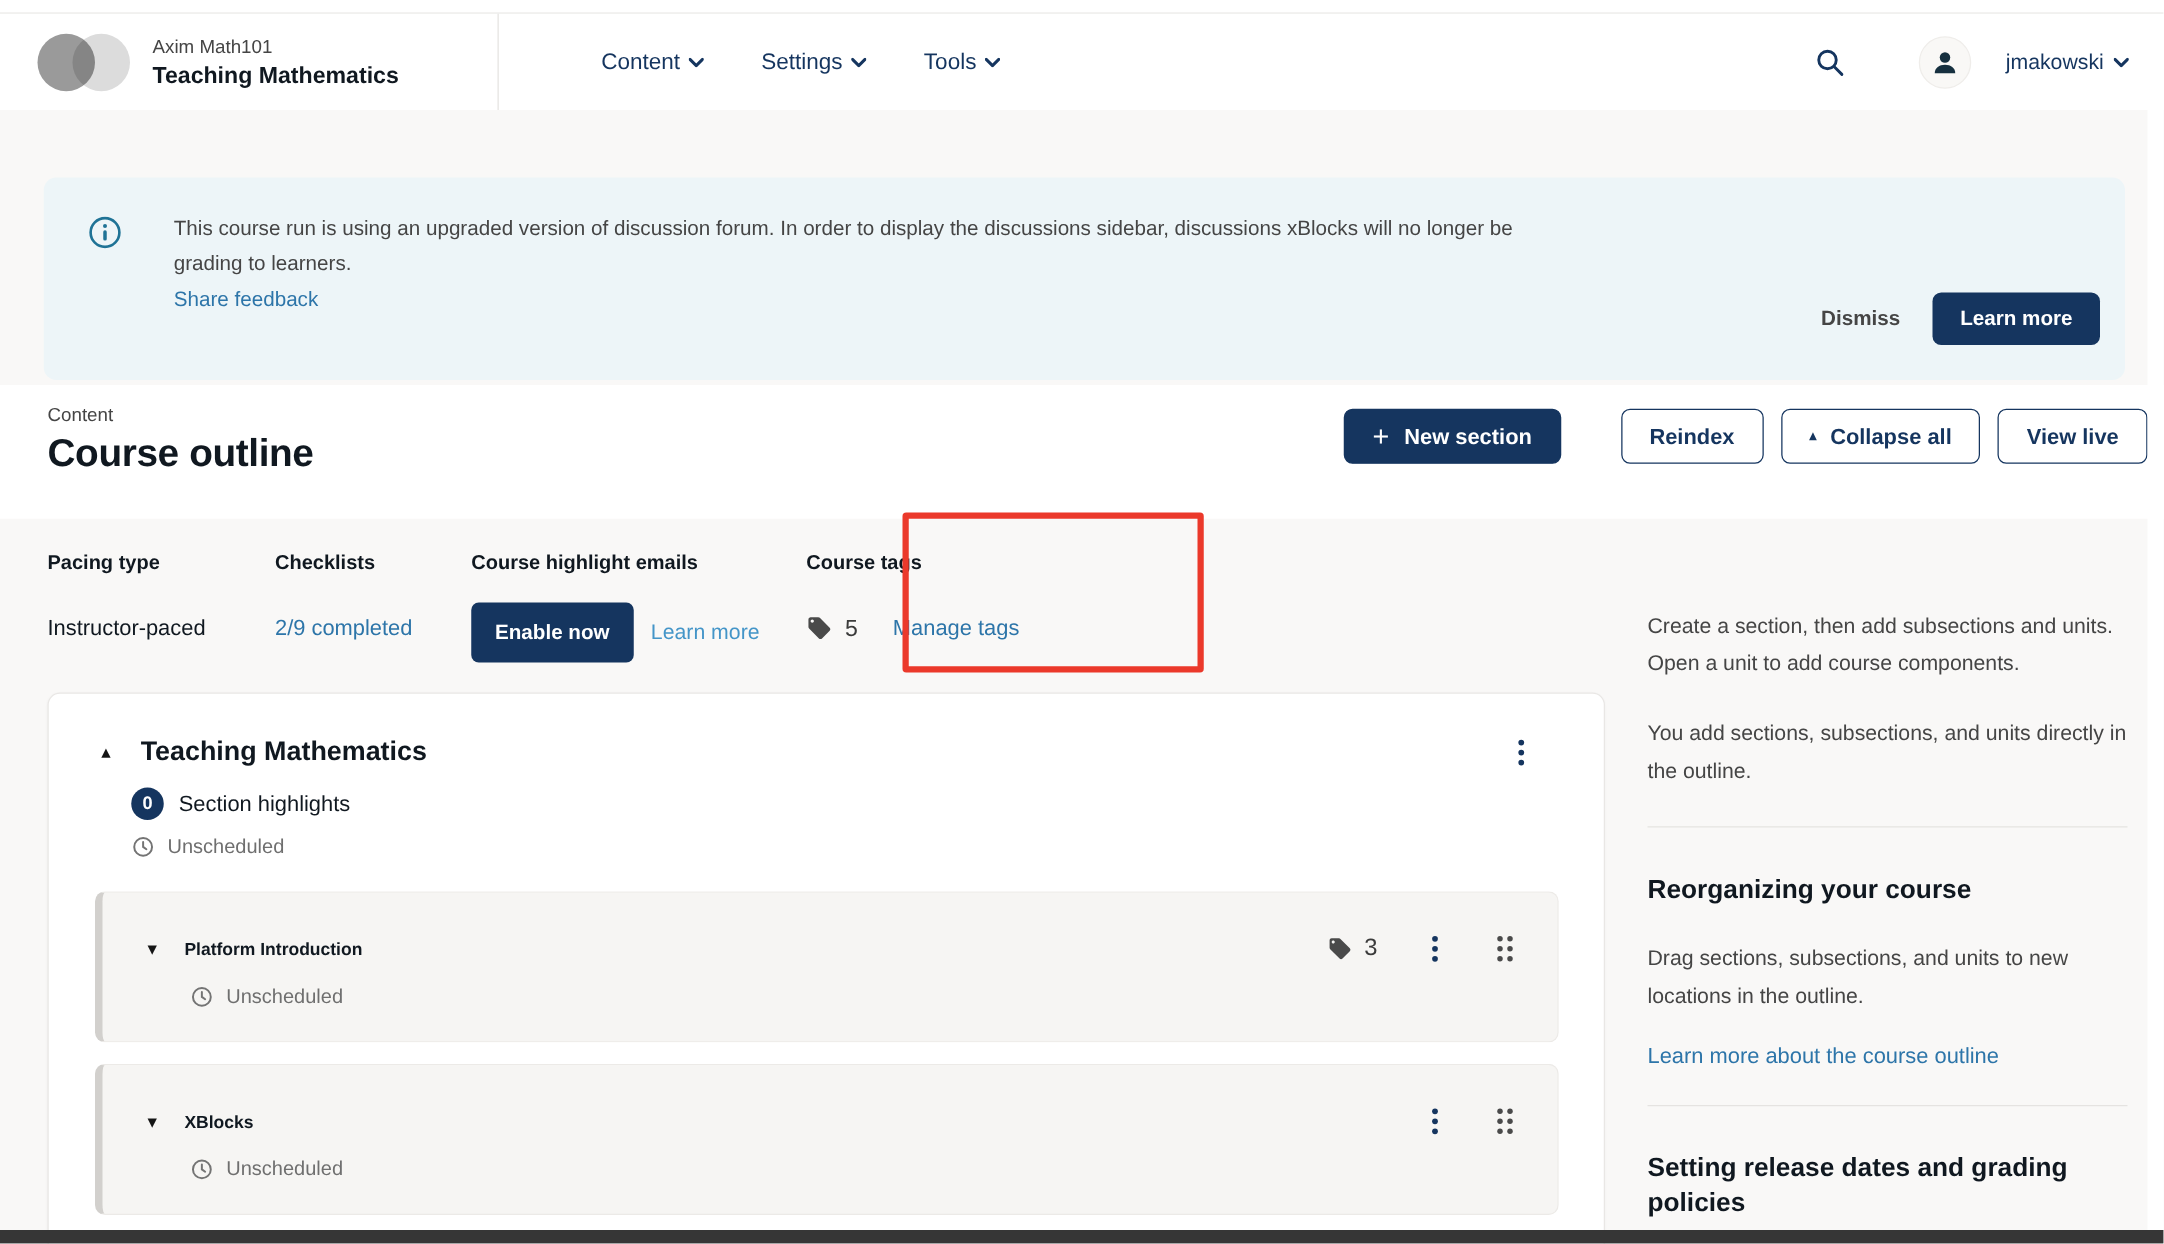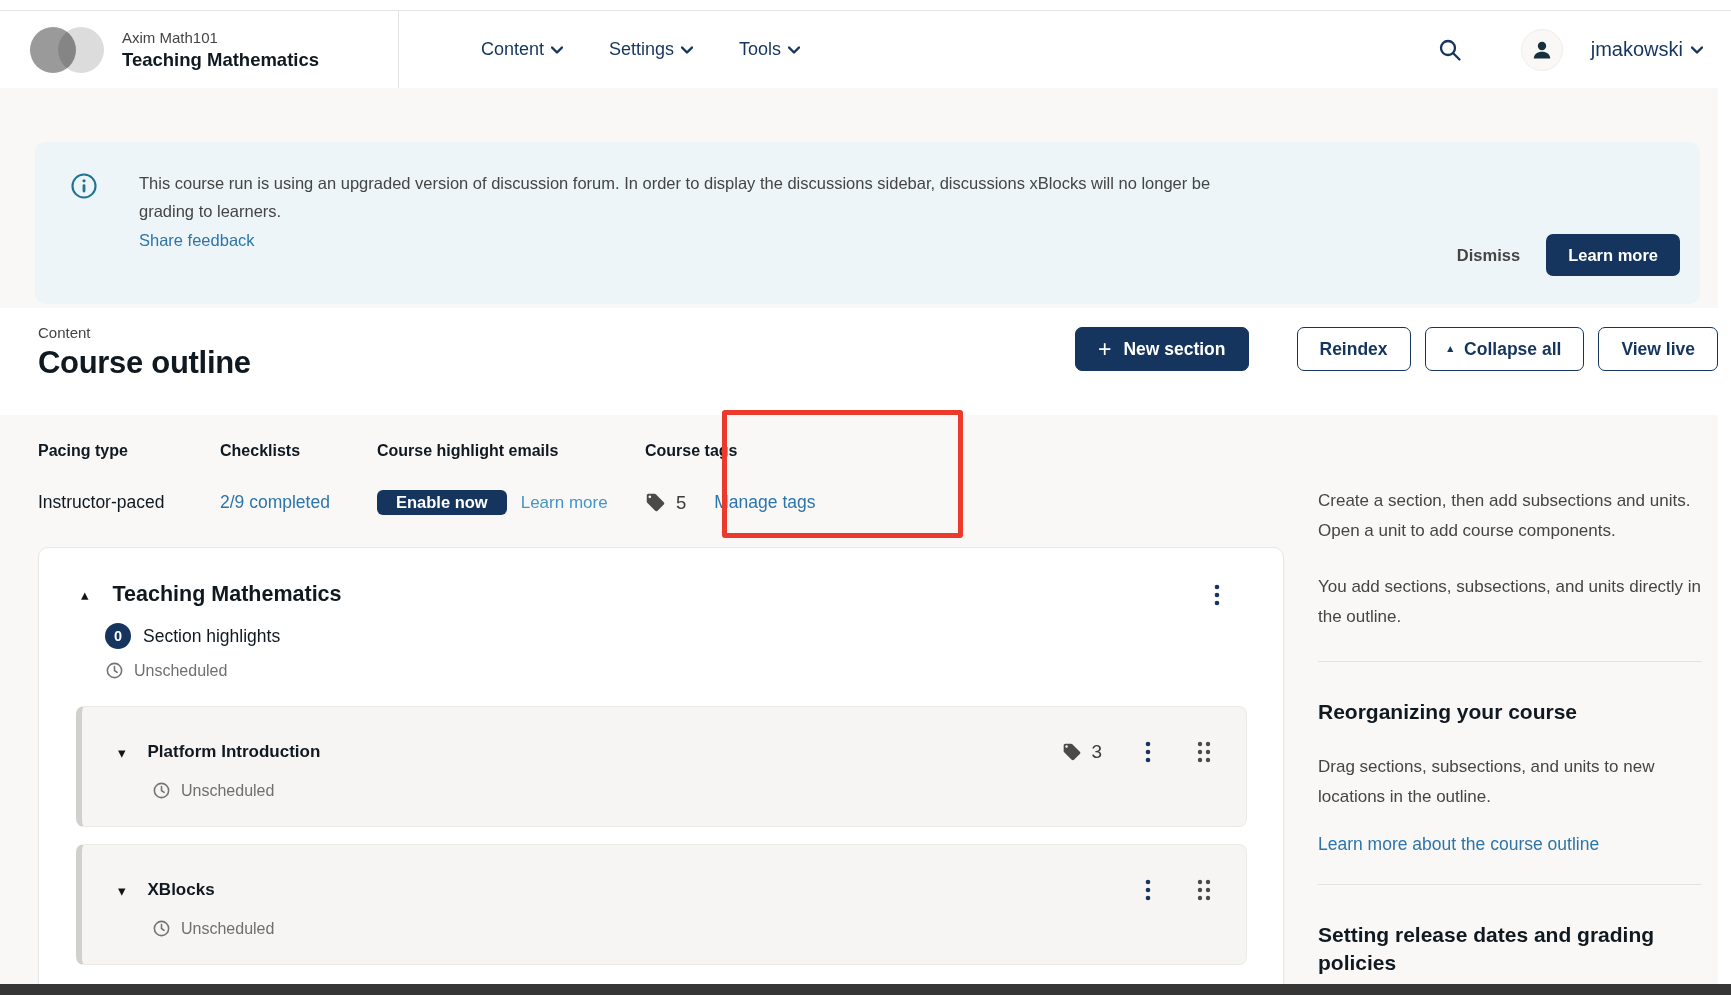--- a/index.html
+++ b/index.html
@@ -19,21 +19,21 @@
   .logo-mark .c2 { left:28px; background:#DCDCDC; }
   .brand-text { margin-left:14px; }
   .brand-org { font-size:15px; color:var(--muted,#454545); }
   .brand-course { font-size:18.5px; font-weight:700; color:var(--text,#101820); margin-top:3px; }
   .main-nav { display:flex; align-items:center; gap:46px; margin-left:82px; }
   .nav-item { display:flex; align-items:center; gap:7px; font-size:18px; color:var(--navy,#15355F); cursor:pointer; }
   .chev { width:12px; height:8px; }
   .header-right { margin-left:auto; display:flex; align-items:center; }
   .search-btn { width:26px; height:26px; margin-right:58px; cursor:pointer; }
   .avatar { width:42px; height:42px; border-radius:50%; background:#F9F8F6; border:1px solid #EFEDEA; display:flex; align-items:center; justify-content:center; }
-  .username { font-size:20px; color:var(--navy,#15355F); margin:0 8px 0 28px; }
+  .username { font-size:17px; color:var(--navy,#15355F); margin:0 8px 0 28px; }
 
   
   .band1 { background:var(--page-band,#F9F8F7); padding:54px 31px 4px 35px; }
   .alert { background:var(--banner-bg,#EDF5F8); border-radius:10px; height:162px; display:flex; padding:28px 20px 24px 36px;gap:20px; }
   .alert-icon { flex:0 0 auto; width:26px; height:26px; margin-top:3px; }
   .alert-body { margin-left:22px; font-size:16.5px; line-height:27.5px; color:var(--muted,#454545); }
   .alert-link { color:var(--link,#2D75A9); margin-top:2px; cursor:pointer; display:inline-block; }
   .alert-actions { margin-left:auto; display:flex; align-items:center; gap:26px; margin-top:64px; height:42px; flex:0 0 auto; }
   .dismiss { font-size:16.5px; font-weight:700; color:var(--muted,#454545); cursor:pointer; }
   .btn-primary { background:var(--navy,#15355F); color:#fff; border:none; border-radius:7px; font-family:inherit; font-size:16.5px; font-weight:700; padding:0 22px; height:42px; cursor:pointer; }
@@ -52,21 +52,21 @@
   
   .band2 { background:var(--page-band,#F9F8F7); height:580px; display:flex; padding:0 29px 0 38px; }
   .left-col { width:1246px; flex:0 0 auto; }
   .status-bar { display:flex; margin-top:27px; }
   .st-col { flex:0 0 auto; }
   .st-col.c1{ width:112px; } .st-col.c2{ width:182px; } .st-col.c3{ width:157px; } .st-col.c4{ width:268px; }
   .st-label { font-size:16px; font-weight:700; color:var(--text,#101820); }
   .st-value { margin-top:22px; font-size:17.5px; color:var(--text,#101820); display:flex; align-items:center; min-height:41px; }
   a.link, .linkish { color:var(--link,#2D75A9); text-decoration:none; cursor:pointer; }
   .link-light { color:var(--link-light,#4495C8); cursor:pointer; }
-  .btn-enable { background:var(--navy,#15355F); color:#fff; border:none; border-radius:6px; font-family:inherit; font-size:16.5px; font-weight:700; height:25px; padding:0 19px; cursor:pointer;text-align:center; }
+  .btn-enable { background:var(--navy,#15355F); color:#fff; border:none; border-radius:6px; font-family:inherit; font-size:16.5px; font-weight:700; height:48px; padding:0 19px; cursor:pointer;text-align:center; }
   .tag-svg { width:21px; height:21px; fill:#4A4A4A; }
   .tag-count-num { font-size:18.5px; color:#3B3B3B; margin:0 8px 0 10px; }
 
   
   .red-box { position:absolute; left:722px; top:410px; width:241px; height:128px; border:5px solid var(--red,#EB392B); border-radius:3px; z-index:6; pointer-events:none; }
 
   
   .outline-card { margin-top:24px; background:#fff; border:1px solid #E9E7E5; border-radius:10px; box-shadow:0 1px 2px rgba(0,0,0,.04); padding:34px 0 30px 0; }
   .section-row { display:flex; align-items:center; padding:0 56px 0 42px; }
   .caret { font-size:15px; color:#141414; cursor:pointer; line-height:1; }
@@ -74,21 +74,21 @@
   .kebab-btn { margin-left:auto; width:20px; height:24px; cursor:pointer; }
   .highlights-row { display:flex; align-items:center; margin:16px 0 0 66px; }
   .badge { width:26px; height:26px; border-radius:50%; background:var(--navy,#15355F); color:#fff; font-size:14.5px; font-weight:700; display:flex; align-items:center; justify-content:center; }
   .highlights-label { font-size:17.5px; margin-left:12px; color:var(--text,#101820); cursor:pointer; }
   .sched-row { display:flex; align-items:center; margin:12px 0 0 66px; color:var(--gray-text,#6F6F6F); }
   .sched-row .clock { width:19px; height:19px; }
   .sched-text { font-size:16px; margin-left:10px; }
   .sub-card { margin:26px 36px 0 37px; background:var(--sub-bg,#F6F5F3); border:1px solid #ECEAE7; border-left:6px solid var(--sub-strip,#D2D0CD); border-radius:8px; padding:32px 30px 26px 36px; }
   .sub-card + .sub-card { margin-top:17px; }
   .sub-row { display:flex; align-items:center; }
-  .sub-title { font-size:17px; font-weight:700; margin-left:22px; color:var(--text,#101820); }
+  .sub-title { font-size:14px; font-weight:700; margin-left:22px; color:var(--text,#101820); }
   .sub-actions { margin-left:auto; display:flex; align-items:center; }
   .sub-tagcount { display:flex; align-items:center; margin-right:36px; }
   .sub-tagcount .num { font-size:19px; color:#3B3B3B; margin-left:9px; }
   .drag-handle { width:24px; height:26px; margin-left:34px; cursor:grab; }
   .sub-sched { display:flex; align-items:center; margin:16px 0 0 34px; color:var(--gray-text,#6F6F6F); }
 
   
   .sidebar { margin-left:34px; flex:1; padding-top:45px; }
   .sb-h { font-size:21px; font-weight:700; line-height:28px; color:var(--text,#101820); }
   .sb-p { font-size:17px; line-height:30px; color:var(--muted,#454545); margin-top:26px; }

